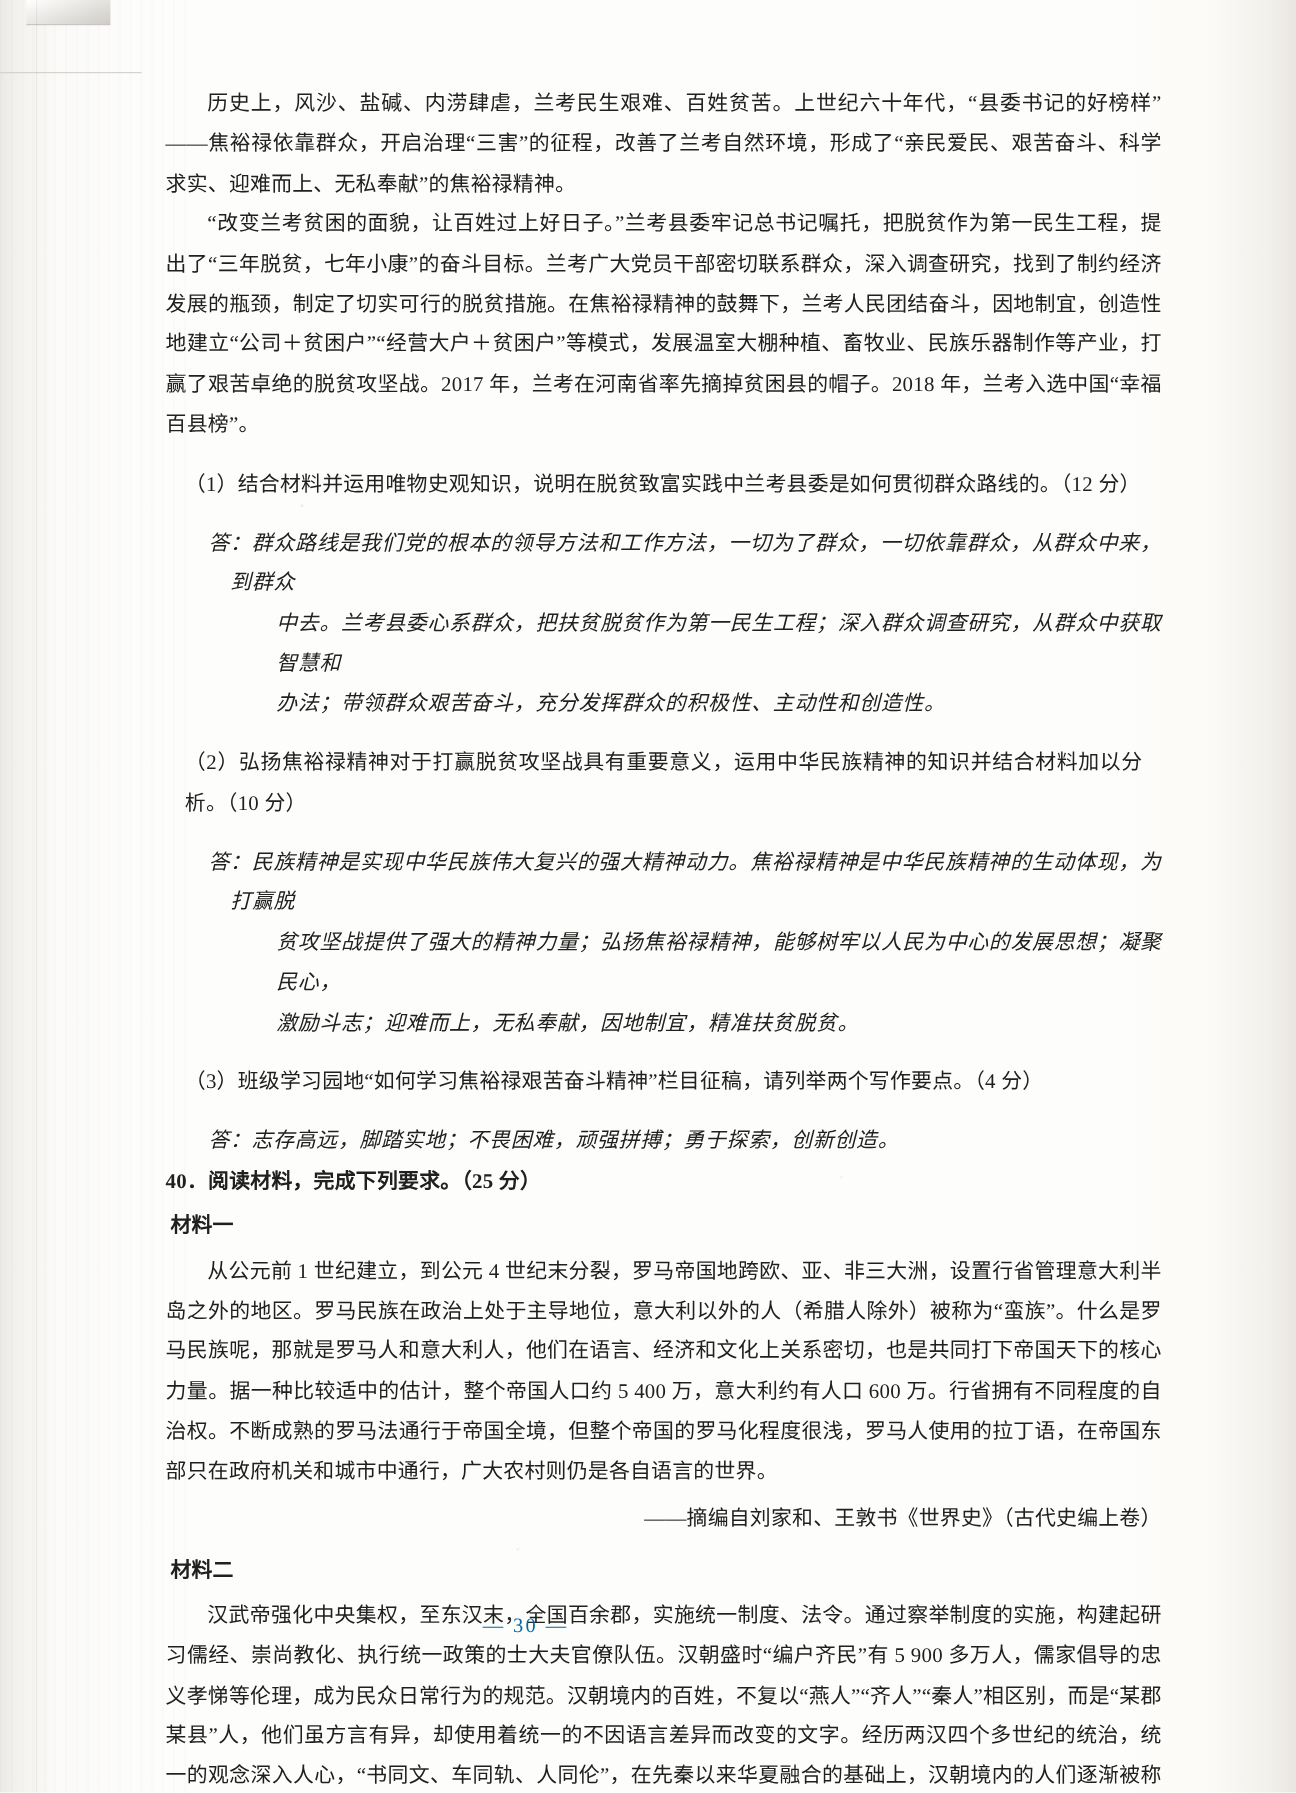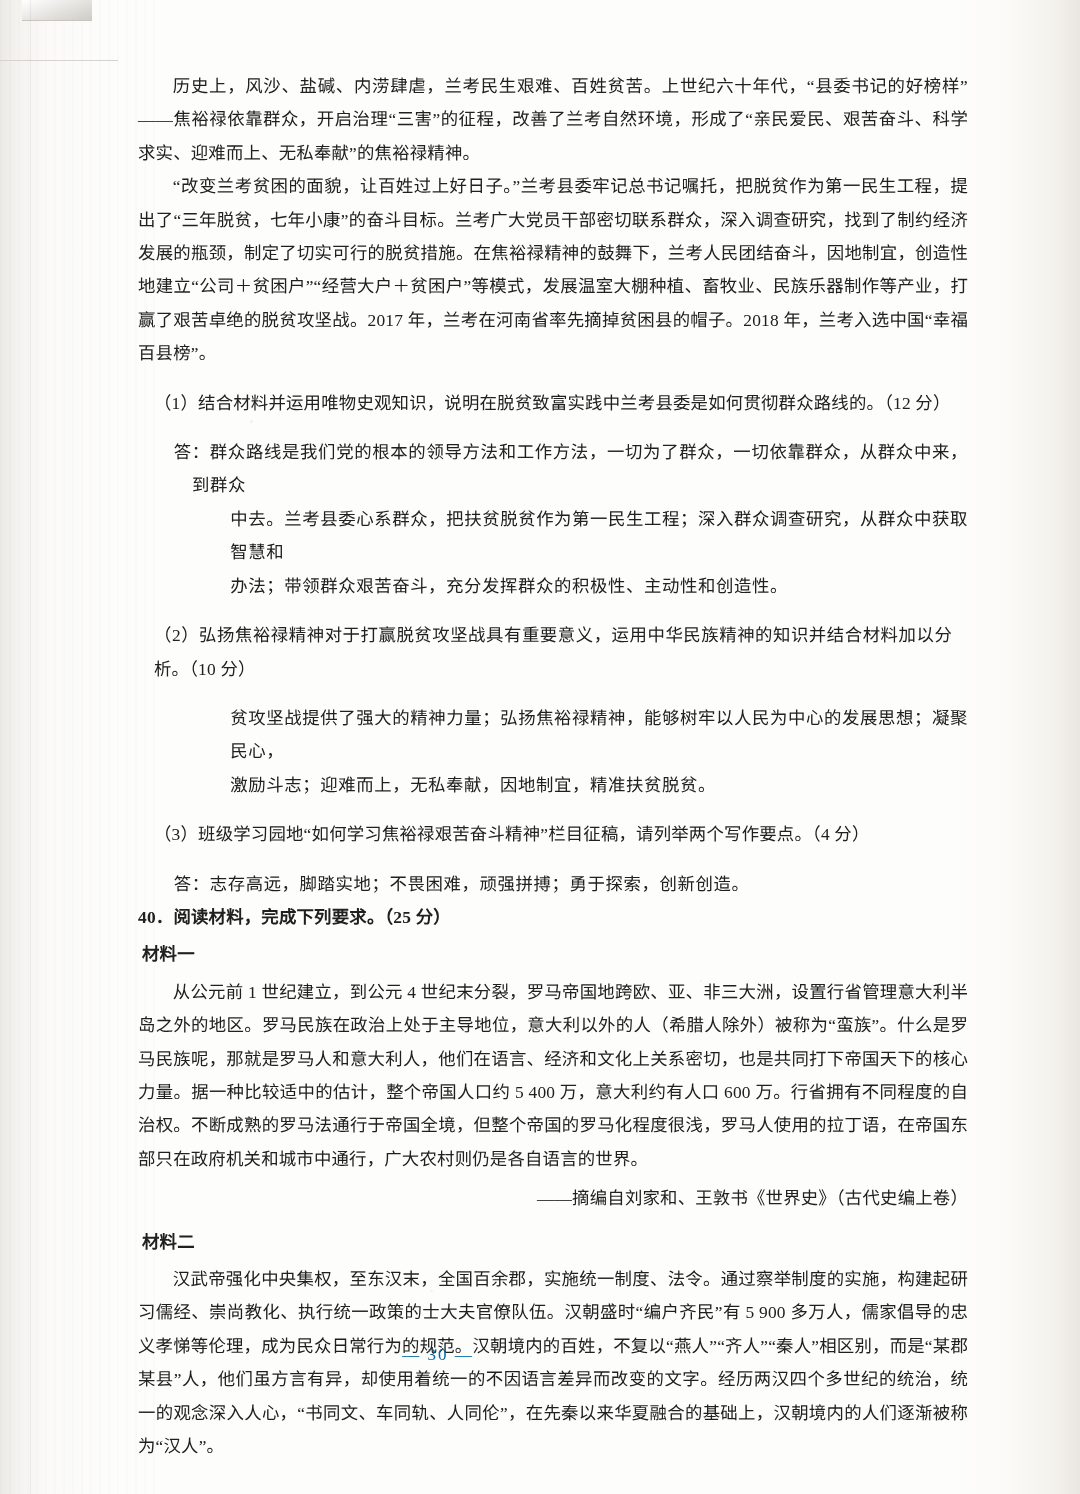--- a/index.html
+++ b/index.html
@@ -112,20 +112,21 @@
   }
   .source {
     margin: 0;
     text-align: right;
     text-indent: 0;
   }
 
   
   .kai {
     font-family: "Liberation Serif", "DejaVu Serif", serif;
+    font-style: italic;
     letter-spacing: 0.6px;
   }
 
   .blockgap { height: 6px; }
 
   
   .page-footer {
     position: absolute;
     left: 0;
     top: 1345px;
@@ -165,20 +166,21 @@
 
     <p class="para">历史上，风沙、盐碱、内涝肆虐，兰考民生艰难、百姓贫苦。上世纪六十年代，“县委书记的好榜样” ——焦裕禄依靠群众，开启治理“三害”的征程，改善了兰考自然环境，形成了“亲民爱民、艰苦奋斗、科学求实、迎难而上、无私奉献”的焦裕禄精神。</p>
     <p class="para">“改变兰考贫困的面貌，让百姓过上好日子。”兰考县委牢记总书记嘱托，把脱贫作为第一民生工程，提出了“三年脱贫，七年小康”的奋斗目标。兰考广大党员干部密切联系群众，深入调查研究，找到了制约经济发展的瓶颈，制定了切实可行的脱贫措施。在焦裕禄精神的鼓舞下，兰考人民团结奋斗，因地制宜，创造性地建立“公司＋贫困户”“经营大户＋贫困户”等模式，发展温室大棚种植、畜牧业、民族乐器制作等产业，打赢了艰苦卓绝的脱贫攻坚战。2017 年，兰考在河南省率先摘掉贫困县的帽子。2018 年，兰考入选中国“幸福百县榜”。</p>
 
     <p class="sub-q">（1）结合材料并运用唯物史观知识，说明在脱贫致富实践中兰考县委是如何贯彻群众路线的。（12 分）</p>
     <p class="ans kai"><span>答：</span><span>群众路线是我们党的根本的领导方法和工作方法，一切为了群众，一切依靠群众，从群众中来，到群众</span></p>
     <p class="ans-2 kai">中去。兰考县委心系群众，把扶贫脱贫作为第一民生工程；深入群众调查研究，从群众中获取智慧和</p>
     <p class="ans-2 kai">办法；带领群众艰苦奋斗，充分发挥群众的积极性、主动性和创造性。</p>
 
     <p class="sub-q">（2）弘扬焦裕禄精神对于打赢脱贫攻坚战具有重要意义，运用中华民族精神的知识并结合材料加以分析。（10 分）</p>
+    <p class="ans kai"><span>答：</span><span>民族精神是实现中华民族伟大复兴的强大精神动力。焦裕禄精神是中华民族精神的生动体现，为打赢脱</span></p>
     <p class="ans-2 kai">贫攻坚战提供了强大的精神力量；弘扬焦裕禄精神，能够树牢以人民为中心的发展思想；凝聚民心，</p>
     <p class="ans-2 kai">激励斗志；迎难而上，无私奉献，因地制宜，精准扶贫脱贫。</p>
 
     <p class="sub-q">（3）班级学习园地“如何学习焦裕禄艰苦奋斗精神”栏目征稿，请列举两个写作要点。（4 分）</p>
     <p class="ans kai"><span>答：</span><span>志存高远，脚踏实地；不畏困难，顽强拼搏；勇于探索，创新创造。</span></p>
 
     <p class="q-head">40．阅读材料，完成下列要求。（25 分）</p>
 
     <p class="mat-label">材料一</p>
     <p class="para">从公元前 1 世纪建立，到公元 4 世纪末分裂，罗马帝国地跨欧、亚、非三大洲，设置行省管理意大利半岛之外的地区。罗马民族在政治上处于主导地位，意大利以外的人（希腊人除外）被称为“蛮族”。什么是罗马民族呢，那就是罗马人和意大利人，他们在语言、经济和文化上关系密切，也是共同打下帝国天下的核心力量。据一种比较适中的估计，整个帝国人口约 5 400 万，意大利约有人口 600 万。行省拥有不同程度的自治权。不断成熟的罗马法通行于帝国全境，但整个帝国的罗马化程度很浅，罗马人使用的拉丁语，在帝国东部只在政府机关和城市中通行，广大农村则仍是各自语言的世界。</p>

